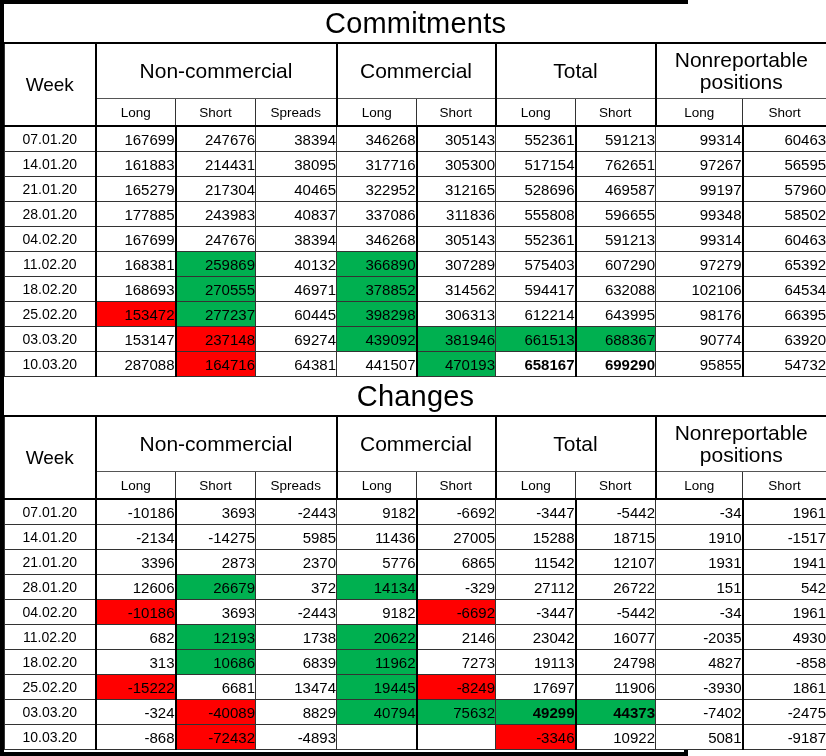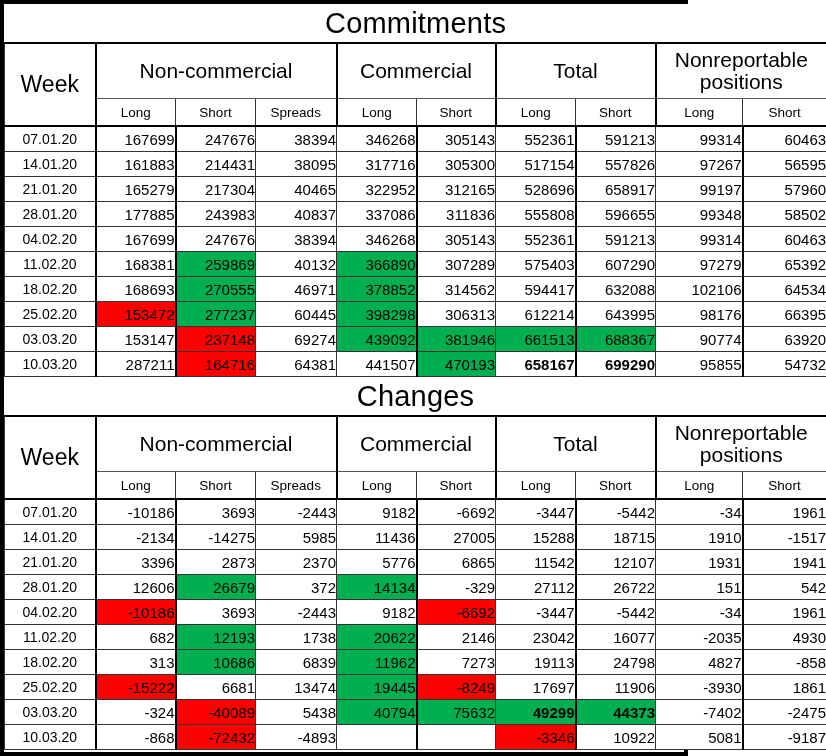--- a/index.html
+++ b/index.html
@@ -48,21 +48,21 @@
   }
   .grp-cell {
     height: 54px;
     font-size: 21px;
     text-align: center;
     vertical-align: middle;
     line-height: 1.05;
     border-bottom: 1px solid #555 !important;
   }
   .week-cell {
-    font-size: 23px;
+    font-size: 19px;
     text-align: center;
     vertical-align: middle;
     border-bottom: 2px solid #000 !important;
   }
   .sub-cell {
     height: 26px;
     font-size: 13.5px;
     font-weight: bold;
     text-align: center;
     vertical-align: middle;
@@ -162,33 +162,33 @@
             <td class="num gsep">60463</td>
           </tr>
           <tr>
             <td class="datecell">14.01.20</td>
             <td class="num">161883</td>
             <td class="num gsep">214431</td>
             <td class="num">38095</td>
             <td class="num">317716</td>
             <td class="num gsep">305300</td>
             <td class="num">517154</td>
-            <td class="num gsep">557826</td>
+            <td class="num gsep">762651</td>
             <td class="num">97267</td>
             <td class="num gsep">56595</td>
           </tr>
           <tr>
             <td class="datecell">21.01.20</td>
             <td class="num">165279</td>
             <td class="num gsep">217304</td>
             <td class="num">40465</td>
             <td class="num">322952</td>
             <td class="num gsep">312165</td>
             <td class="num">528696</td>
-            <td class="num gsep">658917</td>
+            <td class="num gsep">469587</td>
             <td class="num">99197</td>
             <td class="num gsep">57960</td>
           </tr>
           <tr>
             <td class="datecell">28.01.20</td>
             <td class="num">177885</td>
             <td class="num gsep">243983</td>
             <td class="num">40837</td>
             <td class="num">337086</td>
             <td class="num gsep">311836</td>
@@ -252,21 +252,21 @@
             <td class="num">69274</td>
             <td class="num g">439092</td>
             <td class="num g gsep">381946</td>
             <td class="num g">661513</td>
             <td class="num g gsep">688367</td>
             <td class="num">90774</td>
             <td class="num gsep">63920</td>
           </tr>
           <tr>
             <td class="datecell">10.03.20</td>
-            <td class="num">287211</td>
+            <td class="num">287088</td>
             <td class="num r gsep">164716</td>
             <td class="num">64381</td>
             <td class="num">441507</td>
             <td class="num g gsep">470193</td>
             <td class="num b">658167</td>
             <td class="num b gsep">699290</td>
             <td class="num">95855</td>
             <td class="num gsep">54732</td>
           </tr>
         </tbody>
@@ -399,21 +399,21 @@
             <td class="num r gsep">-8249</td>
             <td class="num">17697</td>
             <td class="num gsep">11906</td>
             <td class="num">-3930</td>
             <td class="num gsep">1861</td>
           </tr>
           <tr>
             <td class="datecell">03.03.20</td>
             <td class="num">-324</td>
             <td class="num r gsep">-40089</td>
-            <td class="num">5438</td>
+            <td class="num">8829</td>
             <td class="num g">40794</td>
             <td class="num g gsep">75632</td>
             <td class="num b g">49299</td>
             <td class="num b g gsep">44373</td>
             <td class="num">-7402</td>
             <td class="num gsep">-2475</td>
           </tr>
           <tr>
             <td class="datecell">10.03.20</td>
             <td class="num">-868</td>

